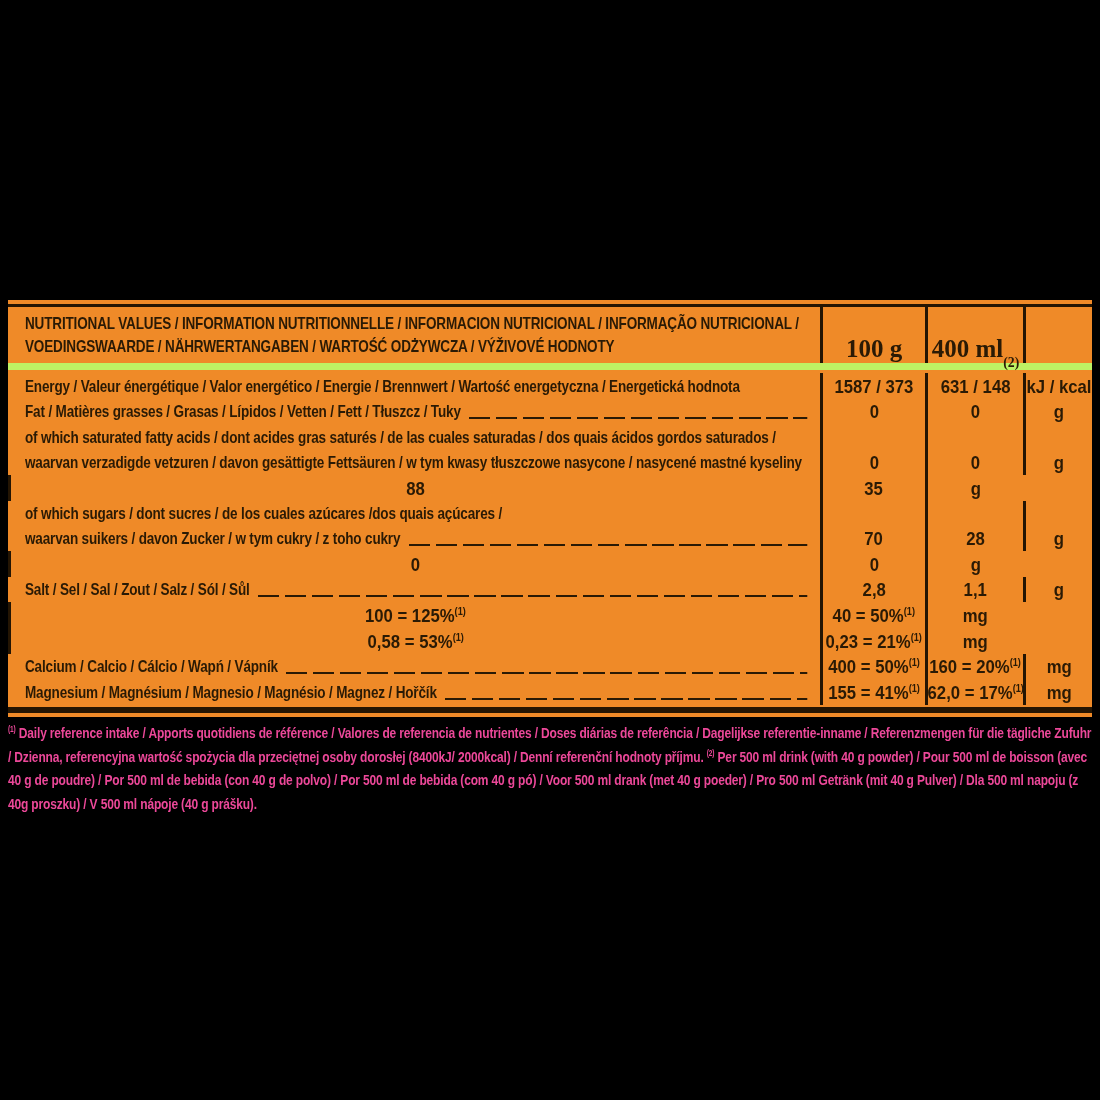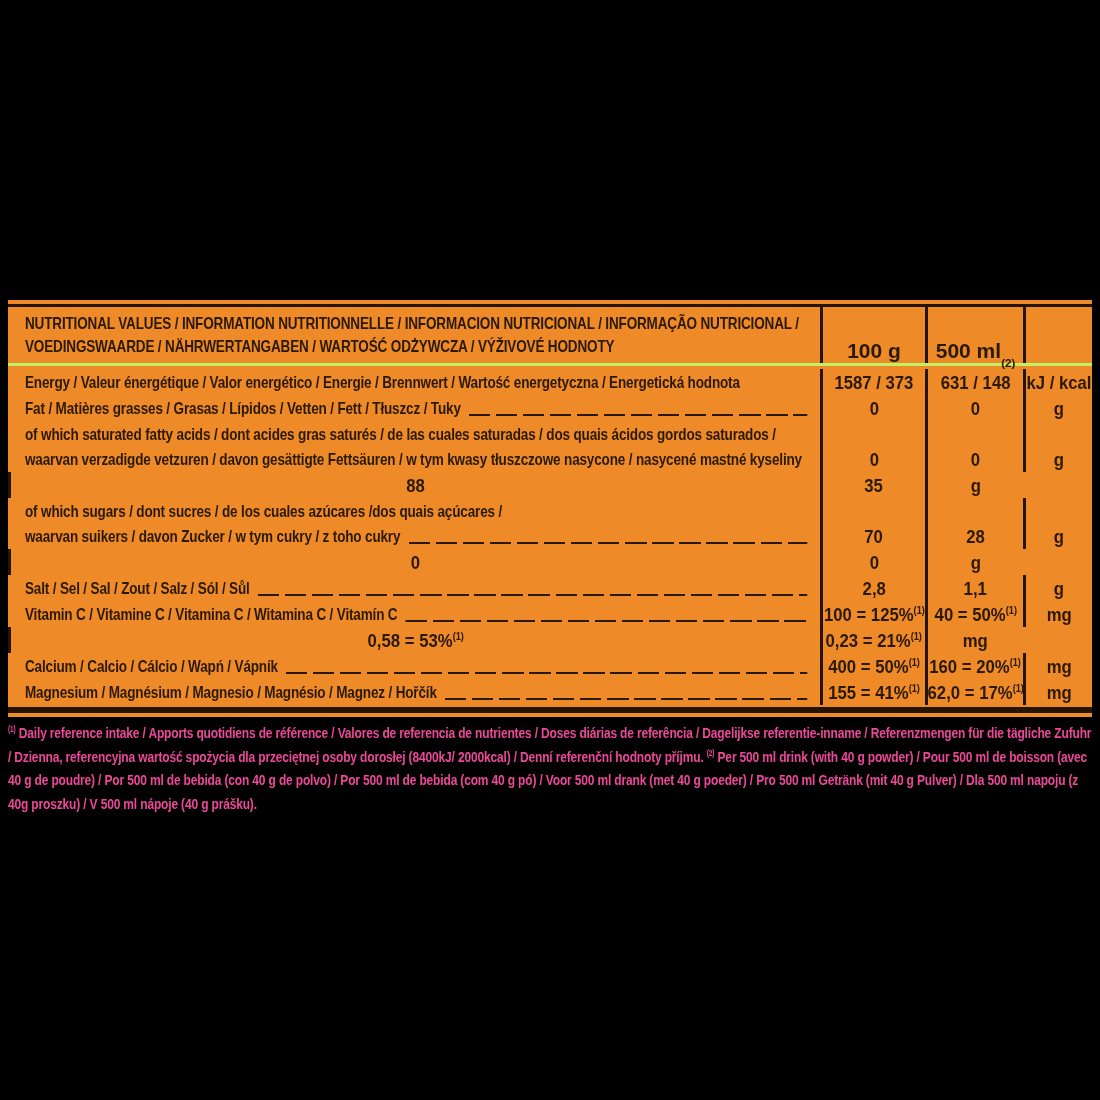--- a/index.html
+++ b/index.html
@@ -3,25 +3,25 @@
 <meta charset="utf-8">
 <style>
   html,body{margin:0;padding:0;background:#000;}
   .stage{position:relative;width:1100px;height:1100px;background:#000;overflow:hidden;
          font-family:"Liberation Sans",sans-serif;}
   .panel{position:absolute;left:8px;top:300px;width:1084px;height:417px;background:#ef8a28;
          box-sizing:border-box;padding:4px 0;}
   .ntable{height:100%;box-sizing:border-box;border-top:3px solid #241503;border-bottom:6px solid #241503;
           display:flex;flex-direction:column;color:#2a1a05;font-weight:bold;}
   .thead{flex:0 0 56px;display:grid;grid-template-columns:1fr 105px 98px 69px;
-         border-bottom:3px solid #bef264;}
+         border-bottom:7px solid #bef264;}
   .htitle{padding-left:17px;display:flex;align-items:center;overflow:hidden;}
   .htitle-scale{width:122%;transform:scaleX(.82);transform-origin:0 50%;}
   .htitle-line{white-space:nowrap;font-size:16.5px;line-height:23px;letter-spacing:-.2px;}
-  .hval{display:flex;align-items:center;justify-content:center;font-size:21px;}
+  .hval{display:flex;align-items:center;justify-content:center;font-size:25px;font-family:Liberation Serif, serif;}
   .c-val,.c-unit{border-left:3px solid #241503;display:flex;align-items:flex-end;justify-content:center;}
   .tbody{flex:1 1 auto;display:flex;flex-direction:column;justify-content:space-between;padding:3px 0 2px;text-align:center;}
   .row{display:grid;grid-template-columns:1fr 105px 98px 69px;flex:1 1 auto;}
   .c-label{padding-left:17px;overflow:hidden;display:flex;flex-direction:column;justify-content:flex-end;}
   .label-scale{width:122%;transform:scaleX(.82);transform-origin:0 100%;}
   .label-line{display:flex;align-items:flex-end;white-space:nowrap;font-size:16.5px;line-height:25px;
               letter-spacing:-.2px;}
   .dash-fill{flex:1 1 auto;height:2.5px;margin:0 16px 5px 10px;
              background:repeating-linear-gradient(90deg,#2a1a05 0 26px,transparent 26px 33px);}
   .vwrap{line-height:25px;font-size:19px;transform:scaleX(.88);transform-origin:50% 100%;white-space:nowrap;}
@@ -40,21 +40,21 @@
         <div class="htitle">
           <div class="htitle-scale">
             <div class="htitle-line">NUTRITIONAL VALUES / INFORMATION NUTRITIONNELLE / INFORMACION NUTRICIONAL / INFORMAÇÃO NUTRICIONAL /</div>
             <div class="htitle-line">VOEDINGSWAARDE / NÄHRWERTANGABEN / WARTOŚĆ ODŻYWCZA / VÝŽIVOVÉ HODNOTY</div>
           </div>
         </div>
         <div class="c-val hval">
           <span>100 g</span>
         </div>
         <div class="c-val hval">
-          <span>500 ml</span>
+          <span>400 ml</span>
             <sup>(2)</sup>
         </div>
         <div class="c-unit hval">
           <span></span>
         </div>
       </div>
       <div class="tbody">
   <div class="row">
     <div class="c-label">
       <div class="label-scale">
@@ -177,28 +177,20 @@
     </div>
     <div class="c-val v500">
       <div class="vwrap"><span class="v">1,1</span><sup class="s"></sup></div>
     </div>
     <div class="c-unit cunit">
       <div class="vwrap"><span class="v">g</span></div>
     </div>
   </div>
 
   <div class="row">
-    <div class="c-label">
-      <div class="label-scale">
-                <div class="label-line">
-                  <span>Vitamin C / Vitamine C / Vitamina C / Witamina C / Vitamín C</span>
-                  <div class="dash-fill"></div>
-                </div>
-              </div>
-    </div>
     <div class="c-val v100">
       <div class="vwrap"><span class="v">100 = 125%</span><sup class="s">(1)</sup></div>
     </div>
     <div class="c-val v500">
       <div class="vwrap"><span class="v">40 = 50%</span><sup class="s">(1)</sup></div>
     </div>
     <div class="c-unit cunit">
       <div class="vwrap"><span class="v">mg</span></div>
     </div>
   </div>

